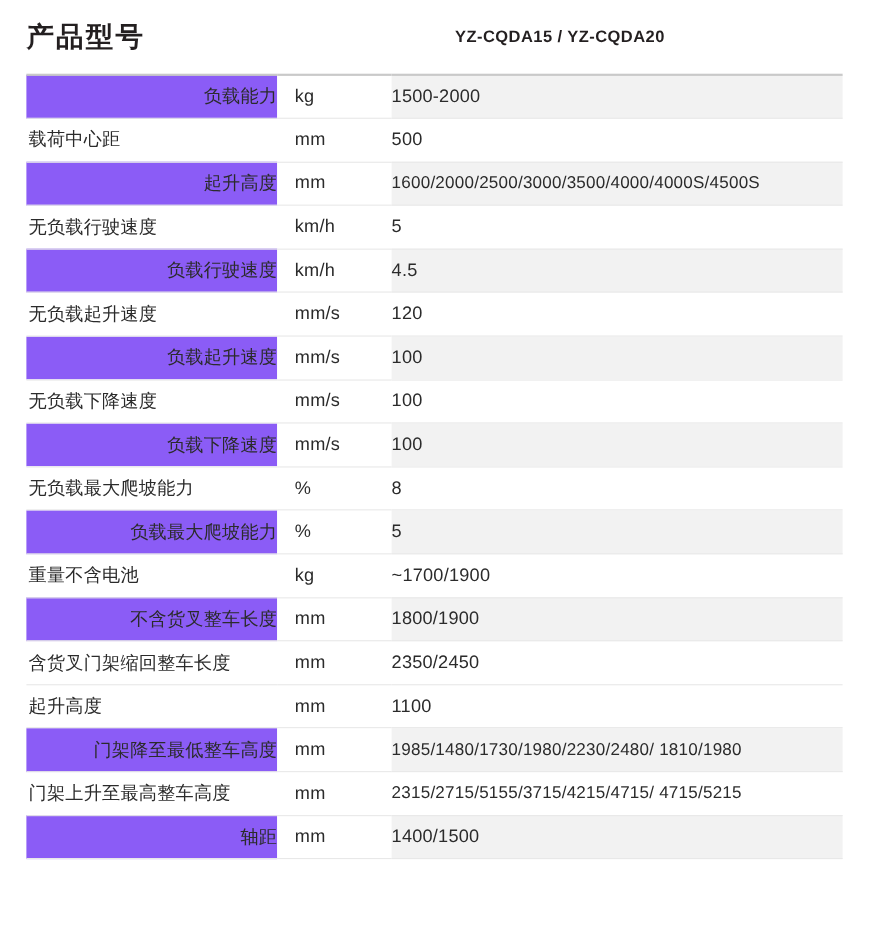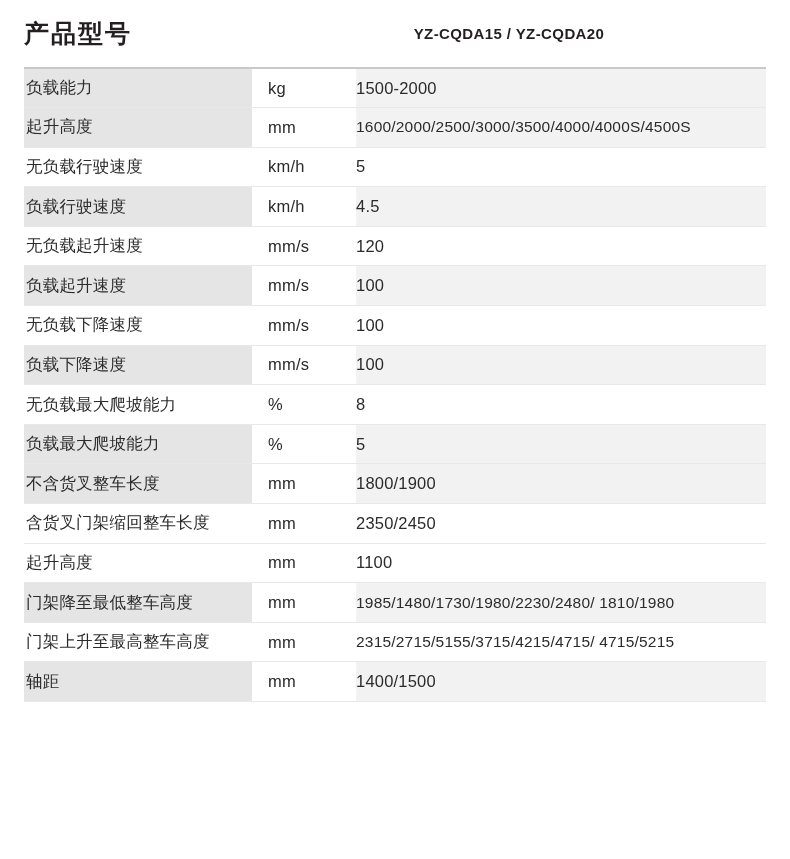--- a/index.html
+++ b/index.html
@@ -70,21 +70,21 @@
   tbody td.unit {
     padding-left: 16px;
     letter-spacing: 0.2px;
   }
   tbody td.value {
     text-align: left;
     padding-right: 10px;
     letter-spacing: 0.2px;
     white-space: nowrap;
   }
-  tbody tr.shaded td.label { background: #e5e5e5; }
+  tbody tr.shaded td.label { background: #8b5cf6; text-align: right; }
   tbody tr.shaded td.value { background: #f2f2f2; }
   tbody tr.shaded td.unit  { background: #ffffff; }
   tbody tr.plain td { background: #ffffff; }
 
   tbody td.value.long {
     font-size: 15.5px;
   }
 </style>
 </head>
 <body>
@@ -101,20 +101,25 @@
         <td class="title-model">产品型号</td>
         <td class="title-value" colspan="2">YZ-CQDA15 / YZ-CQDA20</td>
       </tr>
     </thead>
     <tbody id="spec-body">
         <tr class="shaded">
           <td class="label">负载能力</td>
           <td class="unit">kg</td>
           <td class="value">1500-2000</td>
         </tr>
+        <tr class="plain">
+          <td class="label">载荷中心距</td>
+          <td class="unit">mm</td>
+          <td class="value">500</td>
+        </tr>
         <tr class="shaded">
           <td class="label">起升高度</td>
           <td class="unit">mm</td>
           <td class="value long">1600/2000/2500/3000/3500/4000/4000S/4500S</td>
         </tr>
         <tr class="plain">
           <td class="label">无负载行驶速度</td>
           <td class="unit">km/h</td>
           <td class="value">5</td>
         </tr>
@@ -146,20 +151,25 @@
         <tr class="plain">
           <td class="label">无负载最大爬坡能力</td>
           <td class="unit">%</td>
           <td class="value">8</td>
         </tr>
         <tr class="shaded">
           <td class="label">负载最大爬坡能力</td>
           <td class="unit">%</td>
           <td class="value">5</td>
         </tr>
+        <tr class="plain">
+          <td class="label">重量不含电池</td>
+          <td class="unit">kg</td>
+          <td class="value">~1700/1900</td>
+        </tr>
         <tr class="shaded">
           <td class="label">不含货叉整车长度</td>
           <td class="unit">mm</td>
           <td class="value">1800/1900</td>
         </tr>
         <tr class="plain">
           <td class="label">含货叉门架缩回整车长度</td>
           <td class="unit">mm</td>
           <td class="value">2350/2450</td>
         </tr>

